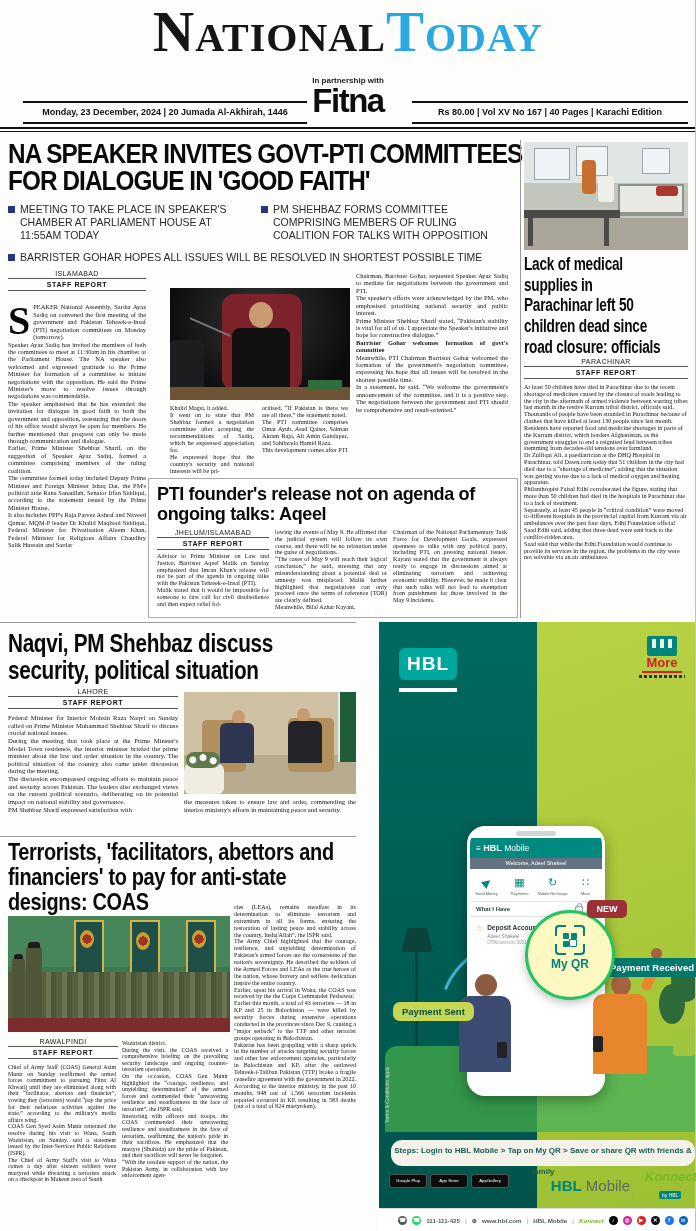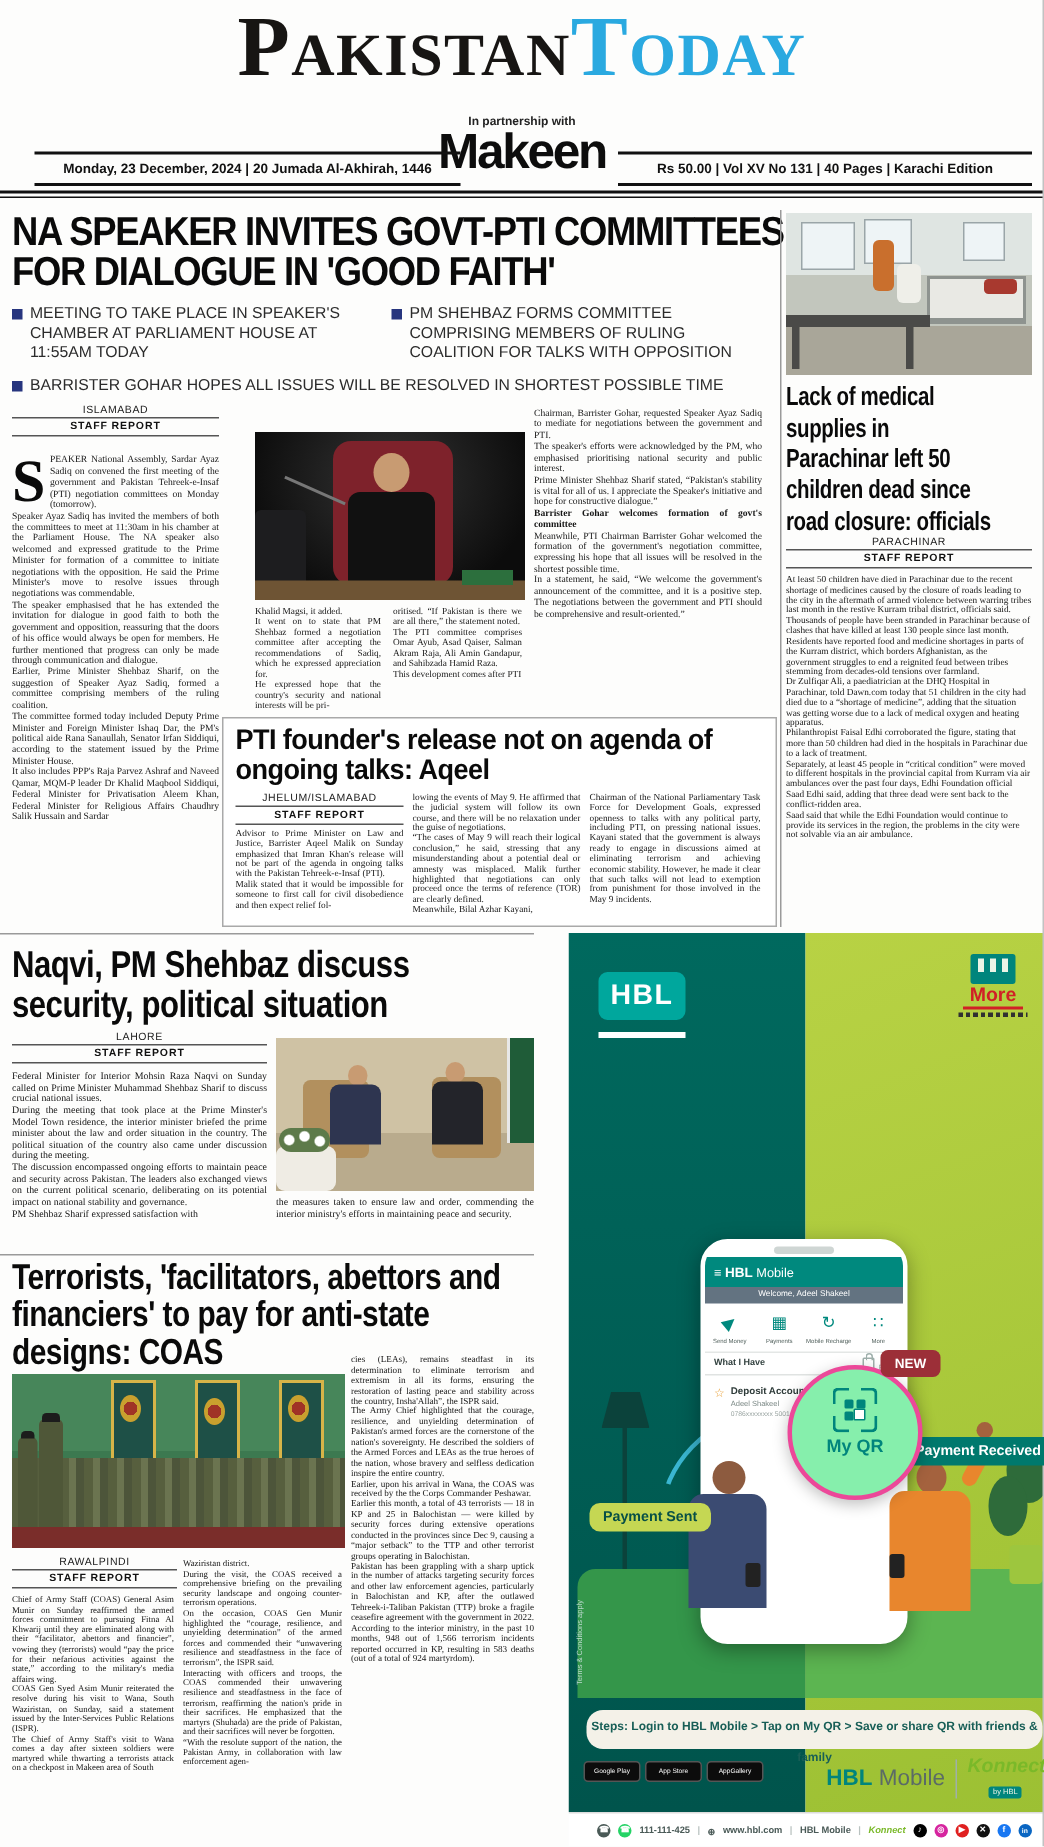--- a/index.html
+++ b/index.html
@@ -119,22 +119,22 @@
   .ph-wallet .w{font-size:6px;font-weight:bold;color:#32413f;}
   .lock{width:6px;height:6px;border:1px solid #9fb0ac;border-radius:1px;position:relative;display:inline-block;}
   .lock:before{content:"";position:absolute;top:-4px;left:1px;width:3px;height:4px;border:1px solid #9fb0ac;
     border-bottom:none;border-radius:3px 3px 0 0;}
   .pkr{font-size:5px;color:#9fb0ac;margin-left:3px;}
   .ph-acct{padding:7px 6px;display:flex;gap:4px;}
   .ph-acct .star{color:#e9a23b;font-size:8px;}
   .acct-type{font-size:6.5px;font-weight:bold;color:#2e3b39;}
   .acct-name{font-size:5px;color:#7d8a87;margin-top:2px;}
   .acct-num{font-size:4.5px;color:#9aa5a2;margin-top:1px;}
-  .myqr{position:absolute;left:146px;top:288px;width:84px;height:84px;border-radius:50%;background:#86efac;
-    border:3px solid #ec4899;z-index:6;text-align:center;box-shadow:0 3px 10px rgba(0,0,0,.25);}
+  .myqr{position:absolute;left:146px;top:288px;width:84px;height:84px;border-radius:50%;background:#fef9c3;
+    border:3px solid #22c55e;z-index:6;text-align:center;box-shadow:0 3px 10px rgba(0,0,0,.25);}
   .qr-glyph{position:relative;margin:12px auto 2px;width:30px;height:30px;}
   .qr-c{position:absolute;width:9px;height:9px;border:2.5px solid #00857c;}
   .qr-tl{left:0;top:0;border-right:none;border-bottom:none;border-radius:4px 0 0 0;}
   .qr-tr{right:0;top:0;border-left:none;border-bottom:none;border-radius:0 4px 0 0;}
   .qr-bl{left:0;bottom:0;border-right:none;border-top:none;border-radius:0 0 0 4px;}
   .qr-br{right:0;bottom:0;border-left:none;border-top:none;border-radius:0 0 4px 0;}
   .qr-dot{position:absolute;width:6px;height:6px;background:#00857c;border-radius:1px;}
   .myqr-label{color:#00857c;font-weight:bold;font-size:12px;}
   .new-badge{position:absolute;left:208px;top:278px;width:40px;height:18px;background:#9c2f38;color:#fff;
     font-weight:bold;font-size:9px;text-align:center;line-height:18px;border-radius:5px;z-index:7;}
@@ -158,26 +158,26 @@
   .sep{color:#b9c2c0;}
   .terms-v{position:absolute;left:-47px;top:470px;width:110px;transform:rotate(-90deg);transform-origin:center;
     font-size:5px;color:#bcd8cf;text-align:center;}
   .pti-box{top:478px;left:148px;width:368px;height:138px;border:1px solid #a9a9a9;background:#fff;}
   .page-frame{position:absolute;inset:0;border-right:1px solid #c2c2c2;pointer-events:none;}
 </style>
 </head>
 <body>
 
 <div class="abs paper-title">
-  <span class="t-black">Pakistan</span><span class="t-blue">Today</span>
+  <span class="t-black">National</span><span class="t-blue">Today</span>
 </div>
 <div class="abs partnership sans">In partnership with</div>
-<div class="abs profit sans">Makeen</div>
+<div class="abs profit sans">Fitna</div>
 <div class="abs mast-cell mast-left sans">Monday, 23 December, 2024 | 20 Jumada Al-Akhirah, 1446</div>
-<div class="abs mast-cell mast-right sans">Rs 50.00  |  Vol XV No 131 | 40 Pages | Karachi Edition</div>
+<div class="abs mast-cell mast-right sans">Rs 80.00  |  Vol XV No 167 | 40 Pages | Karachi Edition</div>
 <div class="abs thick-rule"></div>
 
 <div class="abs headline scaleX90" style="top:141px;left:8px;width:575px;font-size:27px;line-height:.99;letter-spacing:-1px;">NA SPEAKER INVITES GOVT-PTI COMMITTEES
 FOR DIALOGUE IN 'GOOD FAITH'</div>
 
 <div class="abs bullet" style="top:203px;left:8px;width:242px;">
   <span class="bullet-sq"></span>
   <span>MEETING TO TAKE PLACE IN SPEAKER'S CHAMBER AT PARLIAMENT HOUSE AT 11:55AM TODAY</span>
 </div>
 <div class="abs bullet" style="top:203px;left:261px;width:252px;">

